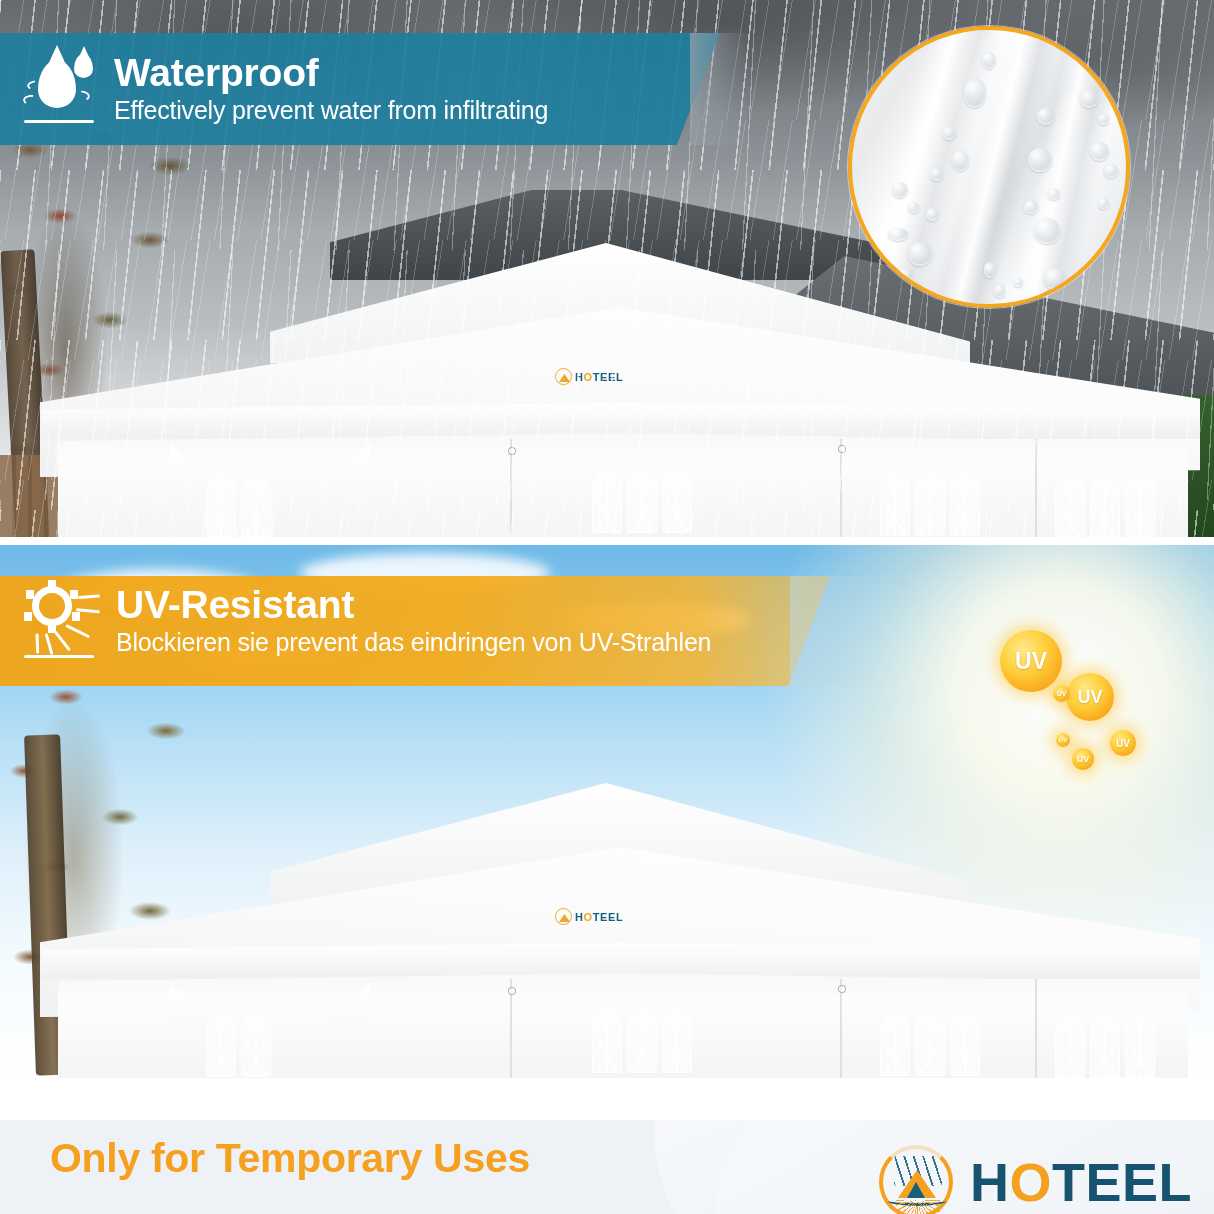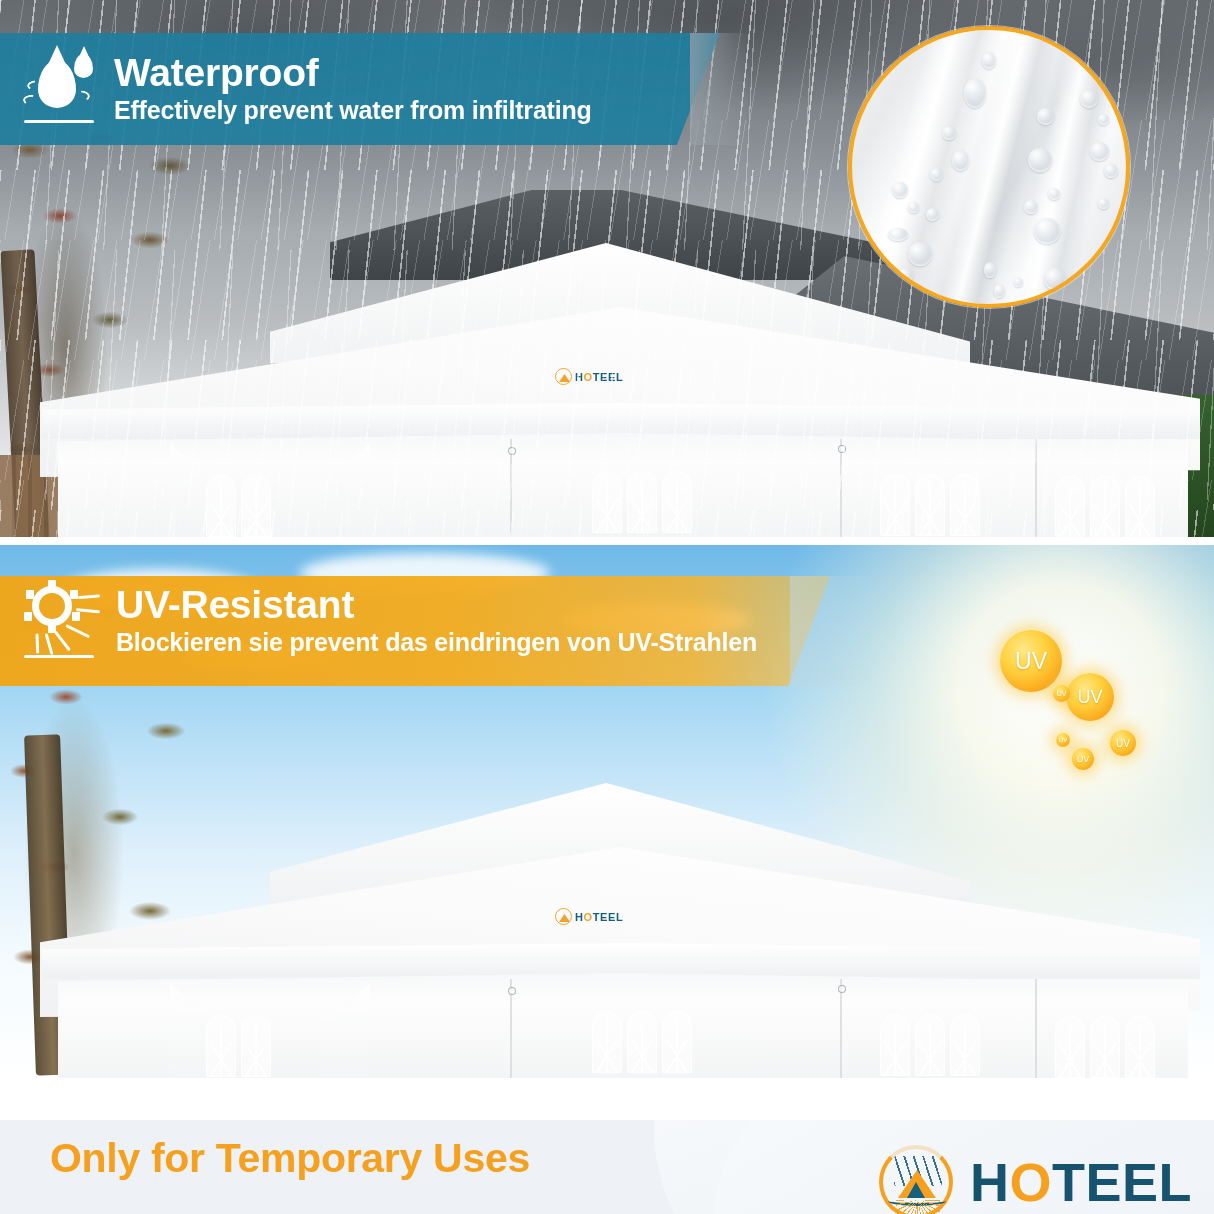--- a/index.html
+++ b/index.html
@@ -233,21 +233,21 @@
   .sp2 { left:1px;  top:44px; width:13px; height:9px; border-color:#fff transparent transparent #fff; transform:rotate(-15deg); }
   .sp3 { left:56px; top:40px; width:12px; height:9px; border-color:#fff #fff transparent transparent; transform:rotate(22deg); }
   .ico-water .base-line {
     position:absolute; left:2px; bottom:4px; width:70px; height:3.5px; background:#fff; border-radius:2px;
   }
 
   .banner-title {
     color:#fff; font-size:39px; font-weight:700; line-height:1.05; letter-spacing:-.2px;
   }
   .banner-sub {
-    color:#fff; font-size:25px; font-weight:700; line-height:1.2; letter-spacing:-.2px; margin-top:2px;
+    color:#fff; font-size:25px; font-weight:400; line-height:1.2; letter-spacing:-.2px; margin-top:2px;
   }
 
   
   .panel-uv {
     position:absolute; left:0; top:545px; width:1214px; height:533px; overflow:hidden;
     background:linear-gradient(180deg,#6fb9e8 0%,#8fcdf0 18%,#b9e0f6 38%,#dff0fb 58%,#f4fbfe 78%,#ffffff 100%);
   }
   .sun-glow {
     position:absolute; left:740px; top:-140px; width:640px; height:560px;
     background:radial-gradient(circle at 50% 50%, rgba(255,255,255,.98) 0%, rgba(255,252,236,.9) 24%, rgba(255,248,220,.45) 44%, rgba(255,255,255,0) 70%);
@@ -275,21 +275,21 @@
     position:absolute; left:30px; top:190px; width:36px; height:340px;
     background:linear-gradient(90deg,#4f4029,#7c6544,#433622);
     transform:rotate(-2deg); border-radius:4px; opacity:.92;
   }
 
   
   .uv-sun {
     position:absolute; border-radius:50%;
     background:radial-gradient(circle at 38% 32%, #ffe98a 0%, #ffd03c 40%, #f9a51a 78%, #ef8b10 100%);
     display:flex; align-items:center; justify-content:center;
-    color:#fff; font-weight:400; text-shadow:0 1px 2px rgba(200,120,0,.5);
+    color:#fff; font-weight:700; text-shadow:0 1px 2px rgba(200,120,0,.5);
     box-shadow:0 0 14px 5px rgba(255,200,60,.55);
     text-align:right;
   }
   .uv-sun::before {
     content:""; position:absolute; inset:-9px; border-radius:50%;
     background:repeating-conic-gradient(from 0deg, rgba(247,160,20,.95) 0deg 5deg, rgba(255,255,255,0) 5deg 15deg);
     z-index:-1;
   }
 
   

